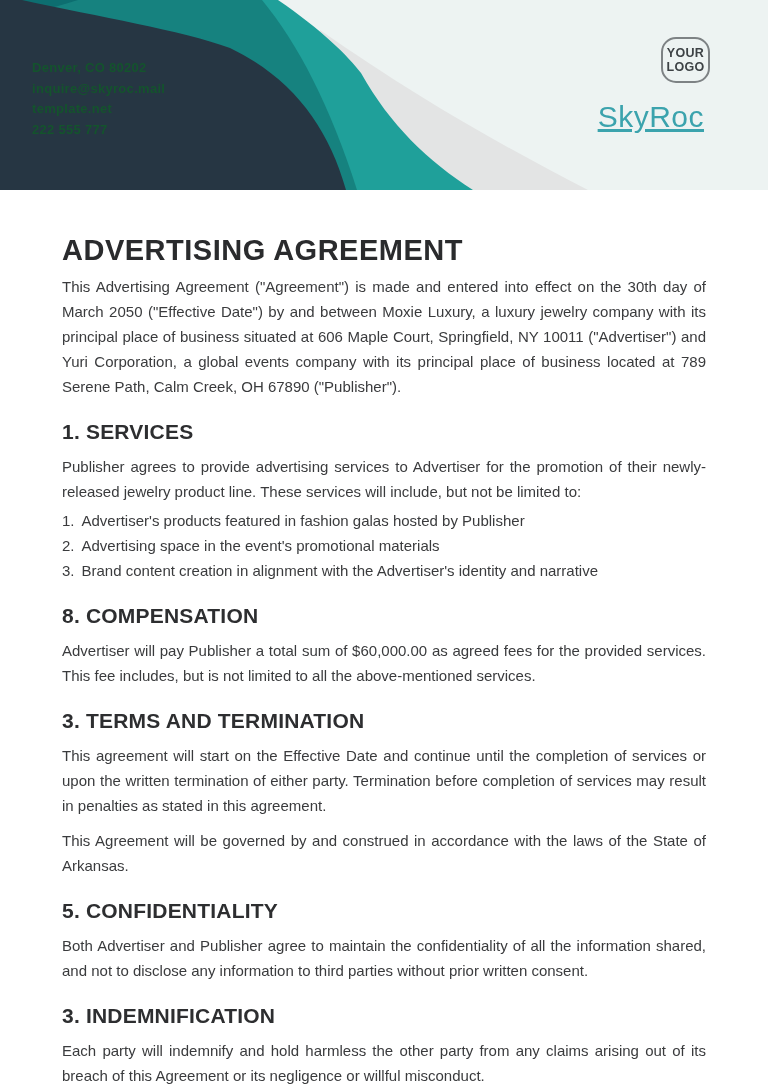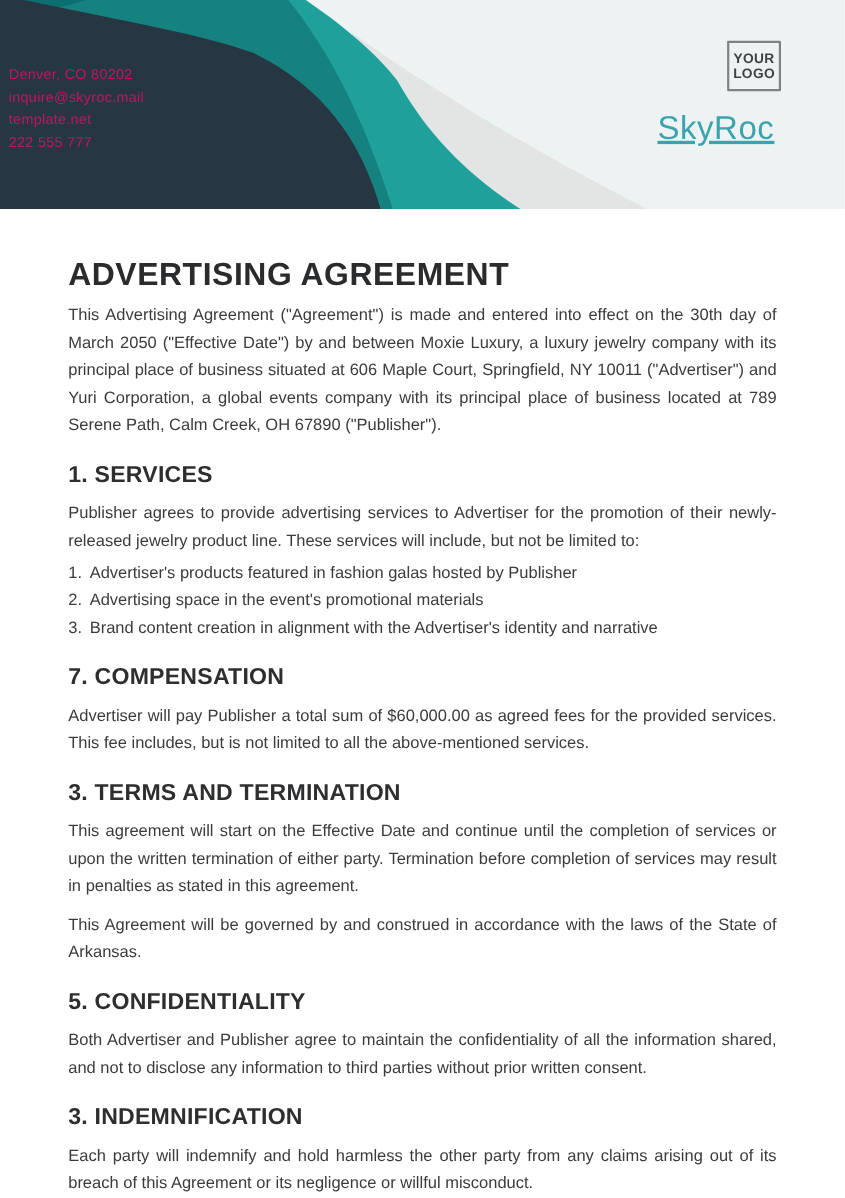--- a/index.html
+++ b/index.html
@@ -22,36 +22,36 @@
     height: 190px;
     background: #edf3f2;
   }
   .header-band svg {
     position: absolute;
     inset: 0;
     display: block;
   }
   .contact-block {
     position: absolute;
-    left: 8px;
+    left: 32px;
     top: 58px;
-    color: #be185d;
+    color: #14532d;
     font-size: 13px;
     line-height: 20.5px;
     letter-spacing: 0.3px;
-    font-weight: 400;
+    font-weight: 700;
   }
   .logo-placeholder {
     position: absolute;
     top: 37px;
     right: 58px;
     width: 49px;
     height: 46px;
     border: 2px solid #7d8284;
-    border-radius: 1px;
+    border-radius: 15px;
     display: flex;
     align-items: center;
     justify-content: center;
     text-align: center;
     color: #3d4245;
     font-size: 12.5px;
     line-height: 14px;
     font-weight: bold;
     letter-spacing: 0.3px;
   }
@@ -163,21 +163,21 @@
           <span class="clause-text">Advertising space in the event's promotional materials</span>
         </div>
         <div class="clause-item">
           <span class="clause-number">3.</span>
           <span class="clause-text">Brand content creation in alignment with the Advertiser's identity and narrative</span>
         </div>
       </div>
     </div>
 
     <div>
-      <h2 class="section-heading">7. COMPENSATION</h2>
+      <h2 class="section-heading">8. COMPENSATION</h2>
       <p>Advertiser will pay Publisher a total sum of $60,000.00 as agreed fees for the provided services. This fee includes, but is not limited to all the above-mentioned services.</p>
     </div>
 
     <div>
       <h2 class="section-heading">3. TERMS AND TERMINATION</h2>
       <p>This agreement will start on the Effective Date and continue until the completion of services or upon the written termination of either party. Termination before completion of services may result in penalties as stated in this agreement.</p>
     </div>
 
     <div>
       <p>This Agreement will be governed by and construed in accordance with the laws of the State of Arkansas.</p>

